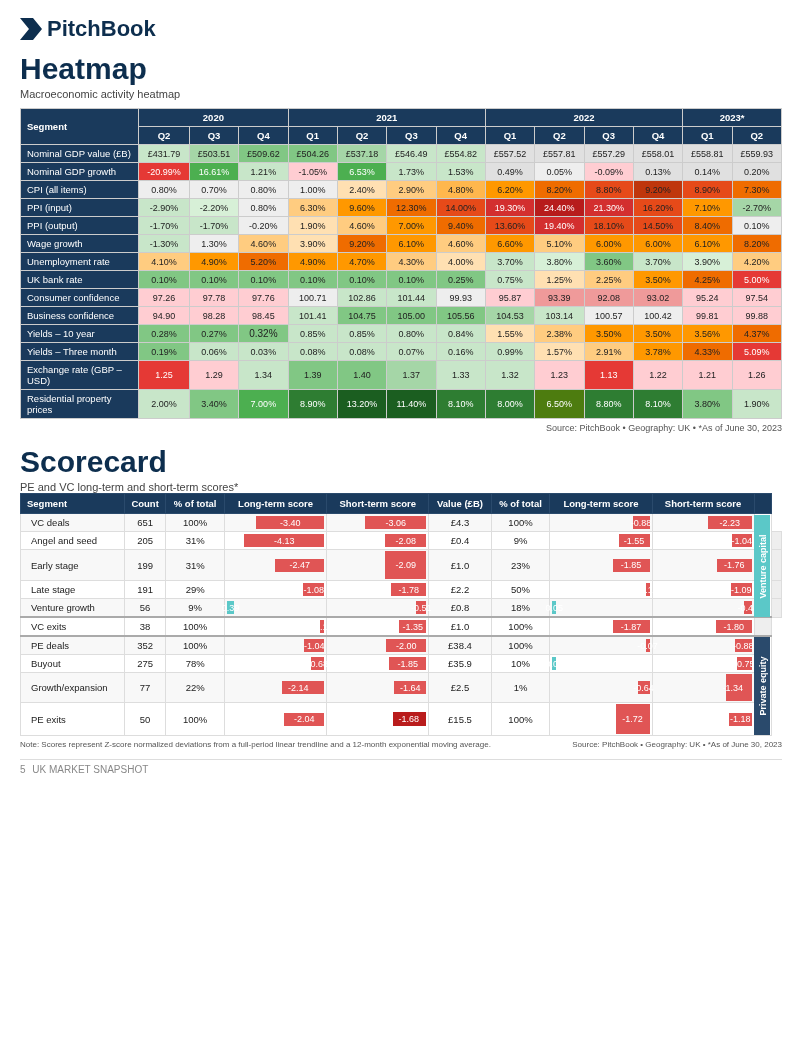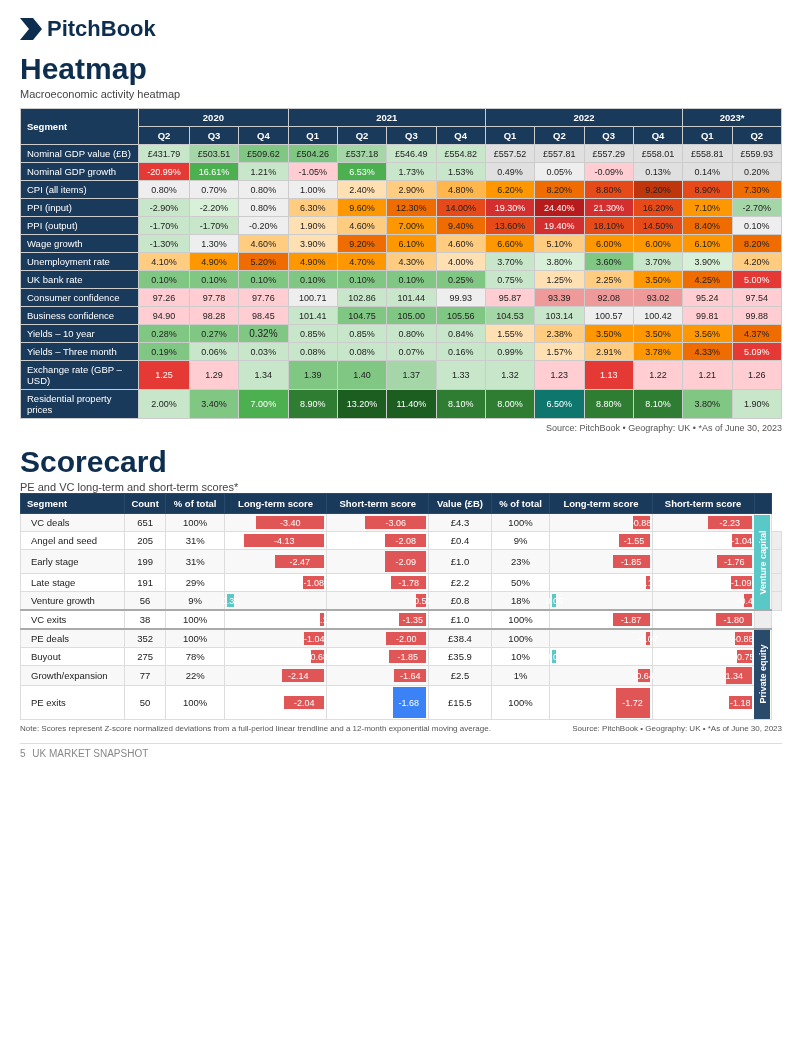--- a/index.html
+++ b/index.html
@@ -388,21 +388,21 @@
         <tr>
           <td class="row-label">Residential property prices</td>
           <td style="background: rgb(200, 230, 201); font-size: 9px; color: rgb(34, 34, 34);">2.00%</td>
           <td style="background: rgb(129, 199, 132); font-size: 9px; color: rgb(34, 34, 34);">3.40%</td>
           <td style="background: rgb(76, 175, 80); font-size: 9px; color: rgb(255, 255, 255);">7.00%</td>
           <td style="background: rgb(46, 125, 50); font-size: 9px; color: rgb(255, 255, 255);">8.90%</td>
           <td style="background: rgb(27, 94, 32); font-size: 9px; color: rgb(255, 255, 255);">13.20%</td>
           <td style="background: rgb(27, 94, 32); font-size: 9px; color: rgb(255, 255, 255);">11.40%</td>
           <td style="background: rgb(46, 125, 50); font-size: 9px; color: rgb(255, 255, 255);">8.10%</td>
           <td style="background: rgb(46, 125, 50); font-size: 9px; color: rgb(255, 255, 255);">8.00%</td>
-          <td style="background: #0f766e; font-size: 9px; color: rgb(255, 255, 255);">6.50%</td>
+          <td style="background: #4d7c0f; font-size: 9px; color: rgb(255, 255, 255);">6.50%</td>
           <td style="background: rgb(46, 125, 50); font-size: 9px; color: rgb(255, 255, 255);">8.80%</td>
           <td style="background: rgb(46, 125, 50); font-size: 9px; color: rgb(255, 255, 255);">8.10%</td>
           <td style="background: rgb(129, 199, 132); font-size: 9px; color: rgb(34, 34, 34);">3.80%</td>
           <td style="background: rgb(200, 230, 201); font-size: 9px; color: rgb(34, 34, 34);">1.90%</td>
         </tr>
       </tbody>
   </table>
 </div>
 <div class="source-note">Source: PitchBook • Geography: UK • *As of June 30, 2023</div>
 
@@ -487,21 +487,21 @@
           <td class="row-label">Early stage</td>
           <td>199</td>
           <td>31%</td>
           <td style="padding: 1px 2px;">
             <div style="display: flex; align-items: center; width: 100%; justify-content: flex-end;">
               <div style="height: 13px; width: 49px; background: rgb(224, 85, 85); display: flex; align-items: center; justify-content: center; font-size: 9px; color: rgb(255, 255, 255); padding-right: 2px; padding-left: 2px;">-2.47</div>
             </div>
           </td>
           <td style="padding: 1px 2px;">
             <div style="display: flex; align-items: center; width: 100%; justify-content: flex-end;">
-              <div style="height: 21px; width: 41px; background: rgb(224, 85, 85); display: flex; align-items: center; justify-content: center; font-size: 9px; color: rgb(255, 255, 255); padding-right: 2px; padding-left: 2px;">-2.09</div>
+              <div style="height: 28px; width: 41px; background: rgb(224, 85, 85); display: flex; align-items: center; justify-content: center; font-size: 9px; color: rgb(255, 255, 255); padding-right: 2px; padding-left: 2px;">-2.09</div>
             </div>
           </td>
           <td>£1.0</td>
           <td>23%</td>
           <td style="padding: 1px 2px;">
             <div style="display: flex; align-items: center; width: 100%; justify-content: flex-end;">
               <div style="height: 13px; width: 37px; background: rgb(224, 85, 85); display: flex; align-items: center; justify-content: center; font-size: 9px; color: rgb(255, 255, 255); padding-right: 2px; padding-left: 2px;">-1.85</div>
             </div>
           </td>
           <td style="padding: 1px 2px;">
@@ -666,36 +666,36 @@
           </td>
           <td>£2.5</td>
           <td>1%</td>
           <td style="padding: 1px 2px;">
             <div style="display: flex; align-items: center; width: 100%; justify-content: flex-end;">
               <div style="height: 13px; width: 12px; background: rgb(224, 85, 85); display: flex; align-items: center; justify-content: center; font-size: 9px; color: rgb(255, 255, 255); padding-right: 2px; padding-left: 2px;">-0.64</div>
             </div>
           </td>
           <td style="padding: 1px 2px;">
             <div style="display: flex; align-items: center; width: 100%; justify-content: flex-end;">
-              <div style="height: 17px; width: 26px; background: rgb(224, 85, 85); display: flex; align-items: center; justify-content: center; font-size: 9px; color: rgb(255, 255, 255); padding-right: 14px; padding-left: 2px;">-1.34</div>
+              <div style="height: 27px; width: 26px; background: rgb(224, 85, 85); display: flex; align-items: center; justify-content: center; font-size: 9px; color: rgb(255, 255, 255); padding-right: 14px; padding-left: 2px;">-1.34</div>
             </div>
           </td>
         </tr>
         <tr>
           <td class="row-label">PE exits</td>
           <td>50</td>
           <td>100%</td>
           <td style="padding: 1px 2px;">
             <div style="display: flex; align-items: center; width: 100%; justify-content: flex-end;">
               <div style="height: 13px; width: 40px; background: rgb(224, 85, 85); display: flex; align-items: center; justify-content: center; font-size: 9px; color: rgb(255, 255, 255); padding-right: 2px; padding-left: 2px;">-2.04</div>
             </div>
           </td>
           <td style="padding: 1px 2px;">
             <div style="display: flex; align-items: center; width: 100%; justify-content: flex-end;">
-              <div style="height: 31px; width: 33px; background: #3b82f6; display: flex; align-items: center; justify-content: center; font-size: 9px; color: rgb(255, 255, 255); padding-right: 2px; padding-left: 0;">-1.68</div>
+              <div style="height: 14px; width: 33px; background: #b91c1c; display: flex; align-items: center; justify-content: center; font-size: 9px; color: rgb(255, 255, 255); padding-right: 2px; padding-left: 0;">-1.68</div>
             </div>
           </td>
           <td>£15.5</td>
           <td>100%</td>
           <td style="padding: 1px 2px;">
             <div style="display: flex; align-items: center; width: 100%; justify-content: flex-end;">
               <div style="height: 30px; width: 34px; background: rgb(224, 85, 85); display: flex; align-items: center; justify-content: center; font-size: 9px; color: rgb(255, 255, 255); padding-right: 2px; padding-left: 2px;">-1.72</div>
             </div>
           </td>
           <td style="padding: 1px 2px;">

